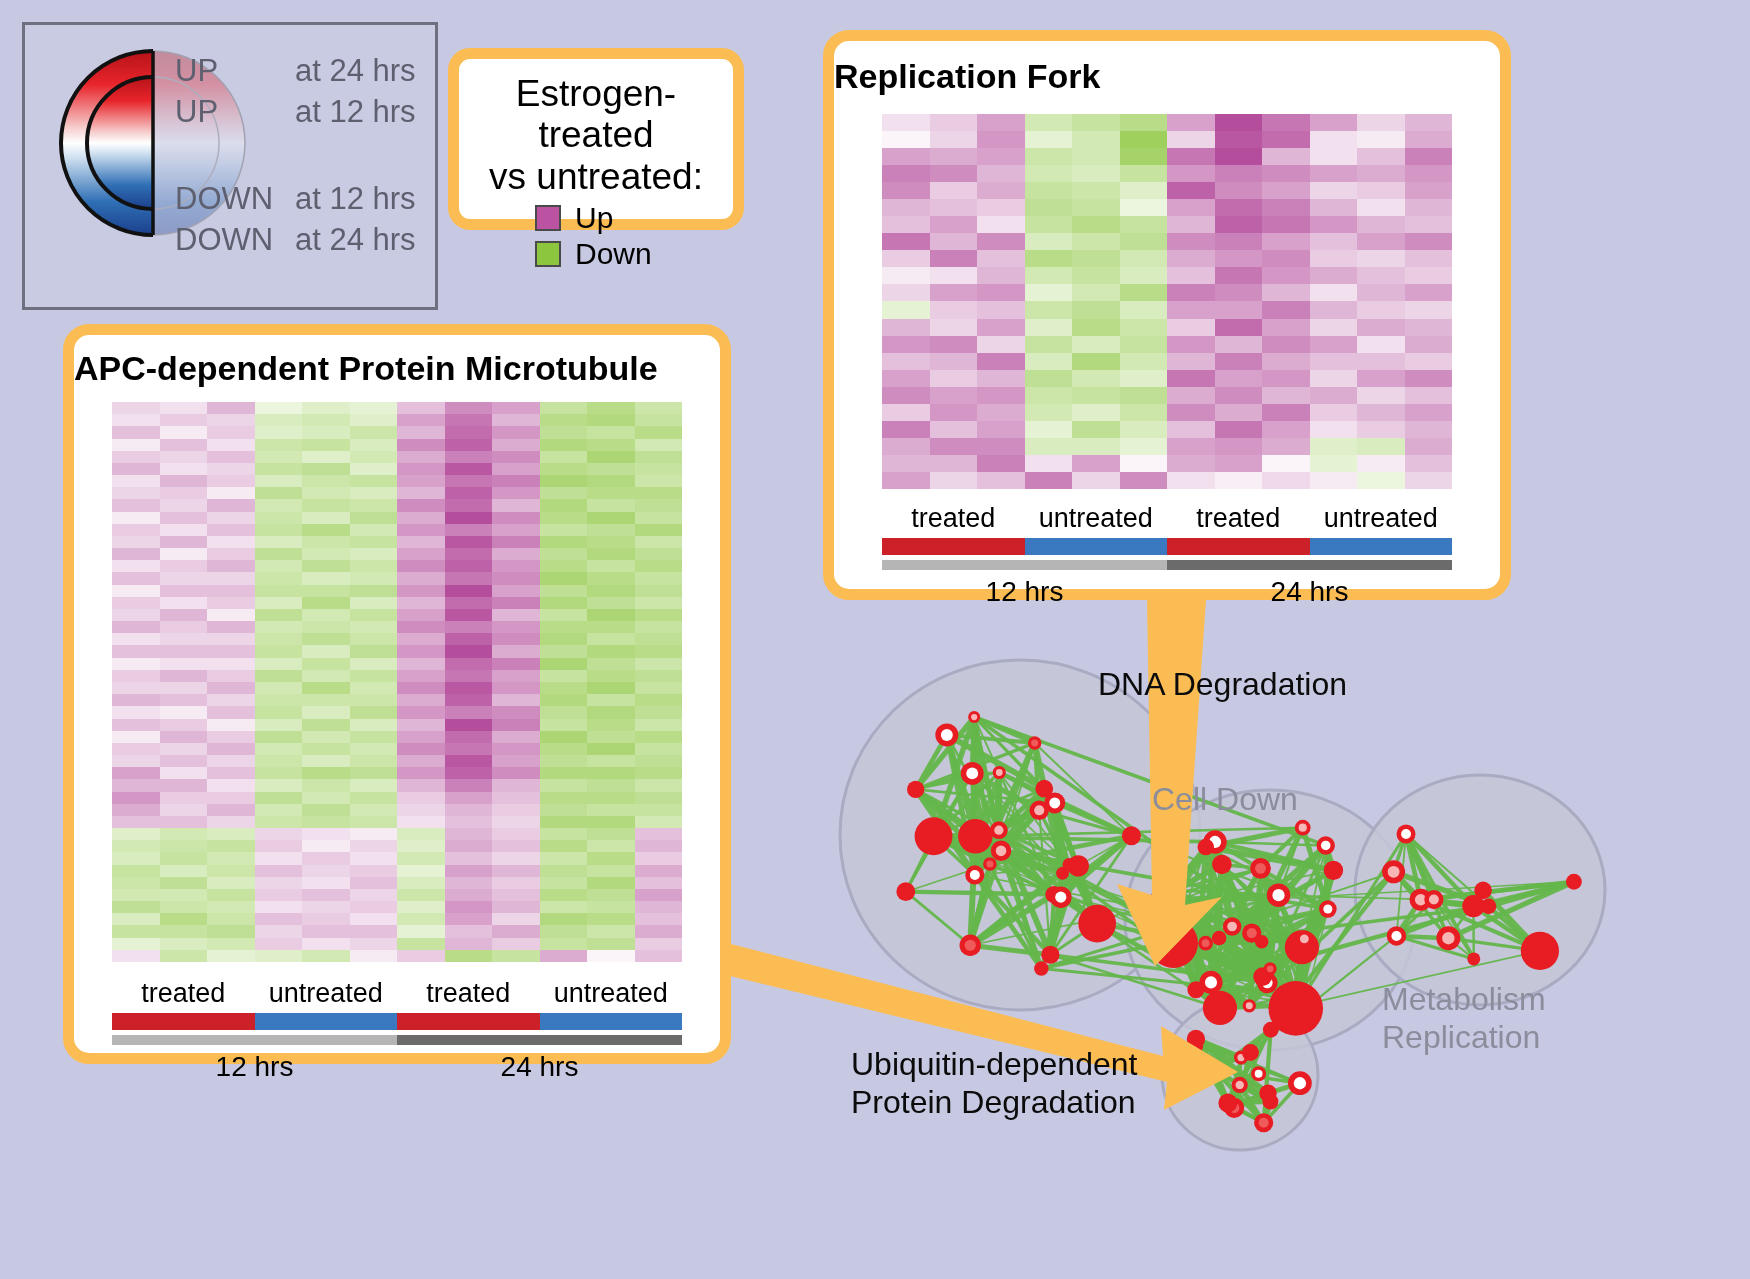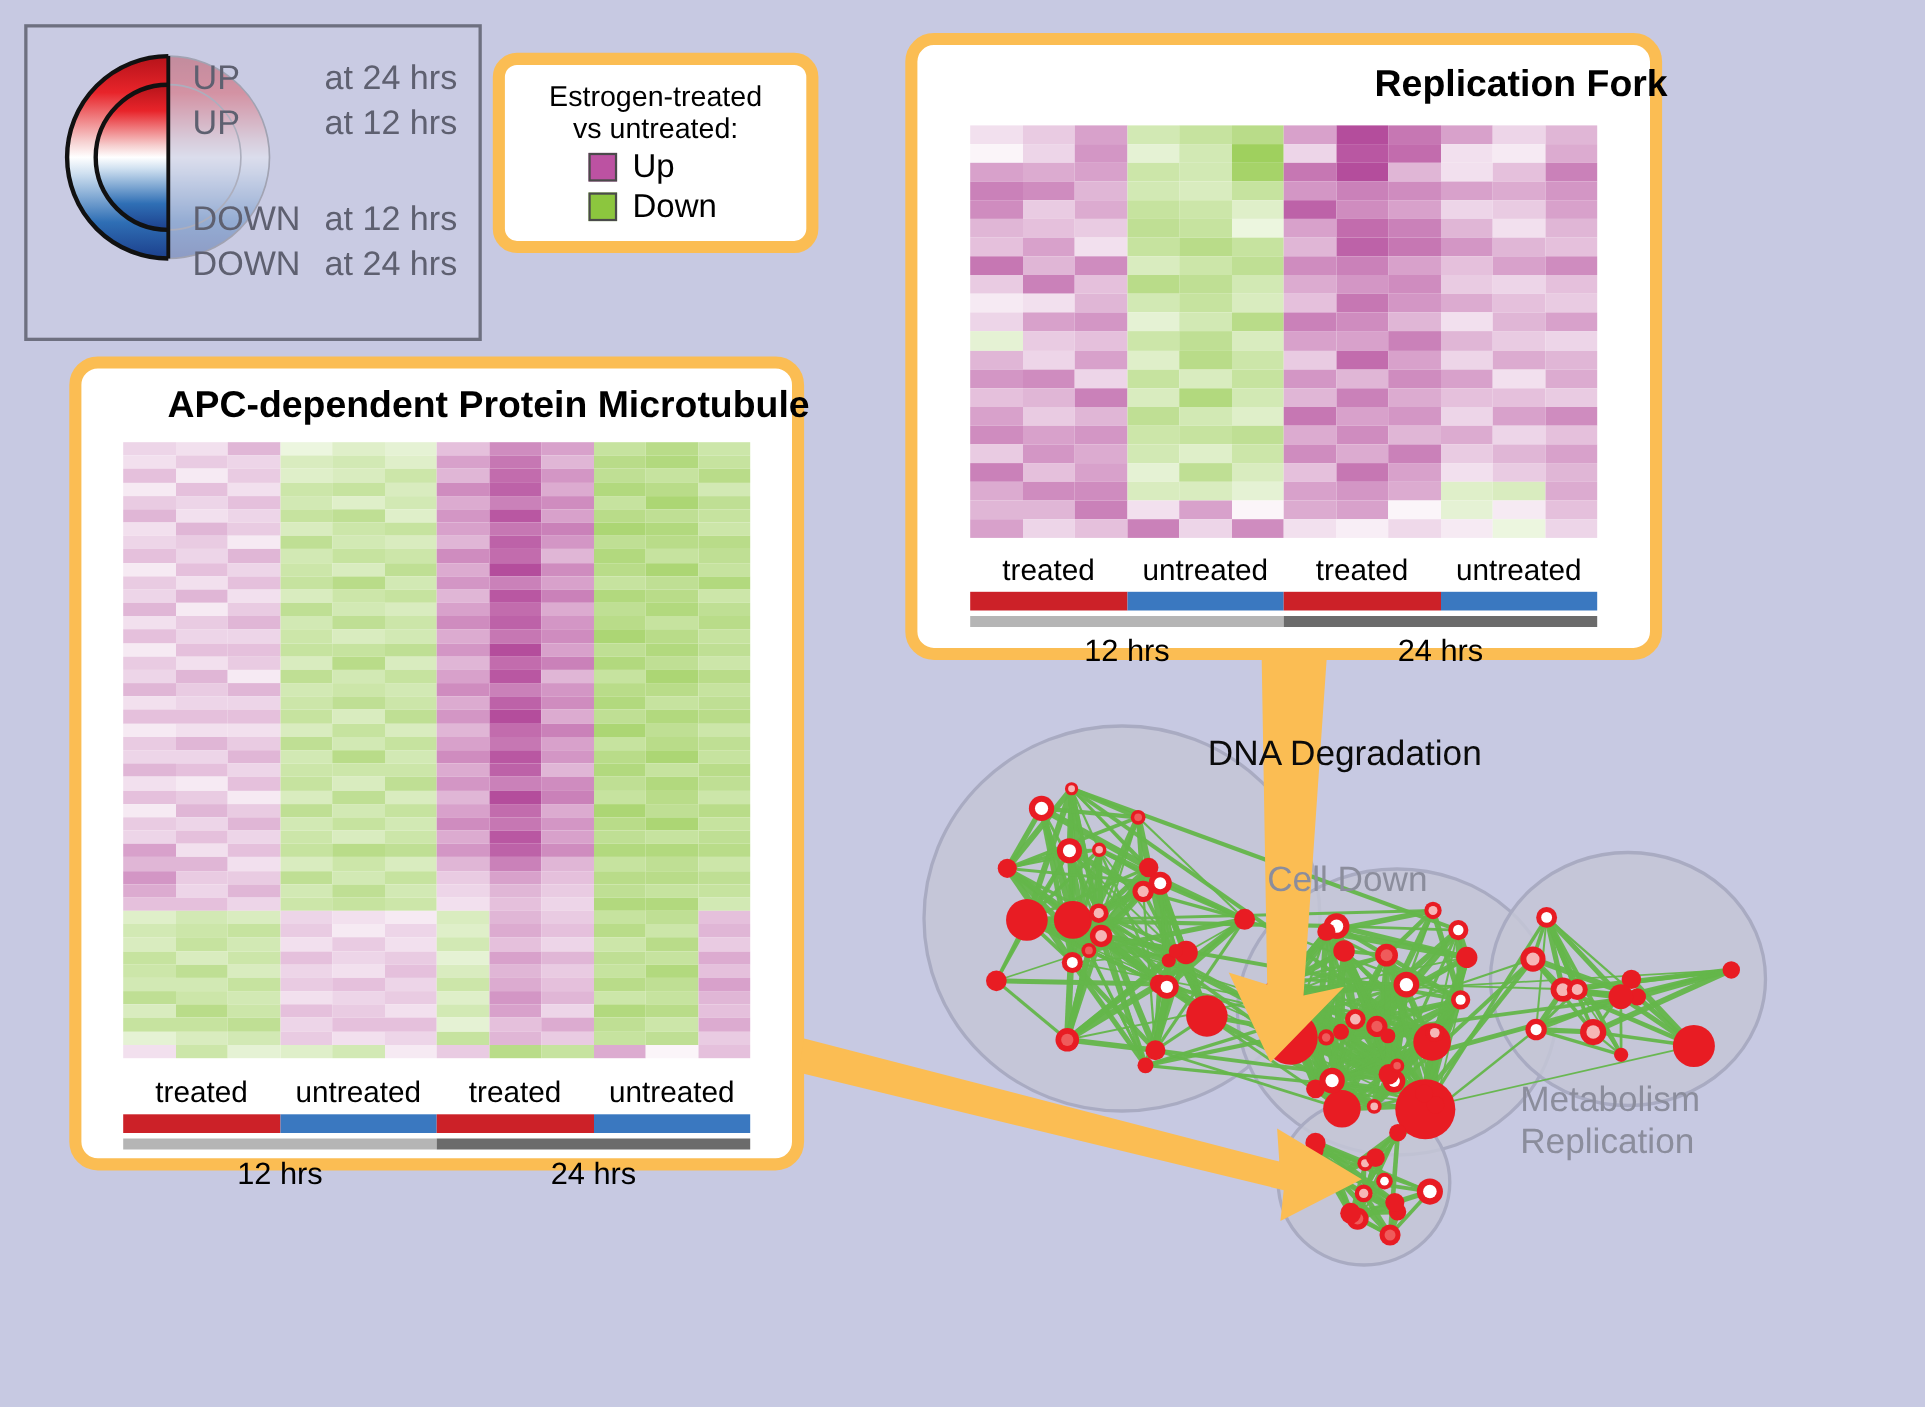--- a/index.html
+++ b/index.html
@@ -22,25 +22,25 @@
     font-size:31px;line-height:1;margin-bottom:10px;}
   .key-row .kw{width:120px;}
   #key-caption{position:absolute;left:0;top:222px;width:416px;text-align:center;
     color:#5e6070;font-size:30px;line-height:1.25;}
 
   
   .panel{
     position:absolute;background:#ffffff;
     border:11px solid #fbbd53;border-radius:26px;box-sizing:border-box;
   }
-  .panel-title{width:100%;text-align:right;color:#000;font-weight:bold;padding-left:16px;}
+  .panel-title{width:100%;text-align:left;color:#000;font-weight:bold;}
 
   #legend-panel{left:448px;top:48px;width:296px;height:182px;border-radius:22px;}
   #legend-panel .lp-title{
-    text-align:center;font-size:26px;line-height:1.12;color:#000;
+    text-align:center;font-size:37px;line-height:1.12;color:#000;
     padding-top:14px;
   }
   .lp-item{display:flex;align-items:center;gap:14px;margin-left:76px;margin-top:6px;}
   .lp-swatch{width:26px;height:26px;border:2px solid #4a4a4a;box-sizing:border-box;}
   .lp-label{font-size:30px;color:#000;line-height:1;}
 
   #rf-panel{left:823px;top:30px;width:688px;height:570px;}
   #apc-panel{left:63px;top:324px;width:668px;height:740px;}
 
   #rf-panel .panel-title{font-size:34px;margin-top:16px;}
@@ -1784,14 +1784,18 @@
     <polygon fill="#fbbd53" points="1147,600 1206,600 1185,905 1222,897 1155,966 1117,884 1152,895"></polygon>
     <polygon fill="#fbbd53" points="731,944 1163,1056 1161,1026 1238,1072 1164,1110 1167,1082 726,975"></polygon>
   </svg>
 
   <div class="net-label" id="lbl-dna">DNA Degradation</div>
   <div class="net-label" id="lbl-cell">Cell Down</div>
   <div class="net-label" id="lbl-micro">
     <div>Metabolism</div>
     <div>Replication</div>
   </div>
+  <div class="net-label" id="lbl-ubi">
+    <div>Ubiquitin-dependent</div>
+    <div>Protein Degradation</div>
+  </div>
 
 </div>
 
 </body></html>

